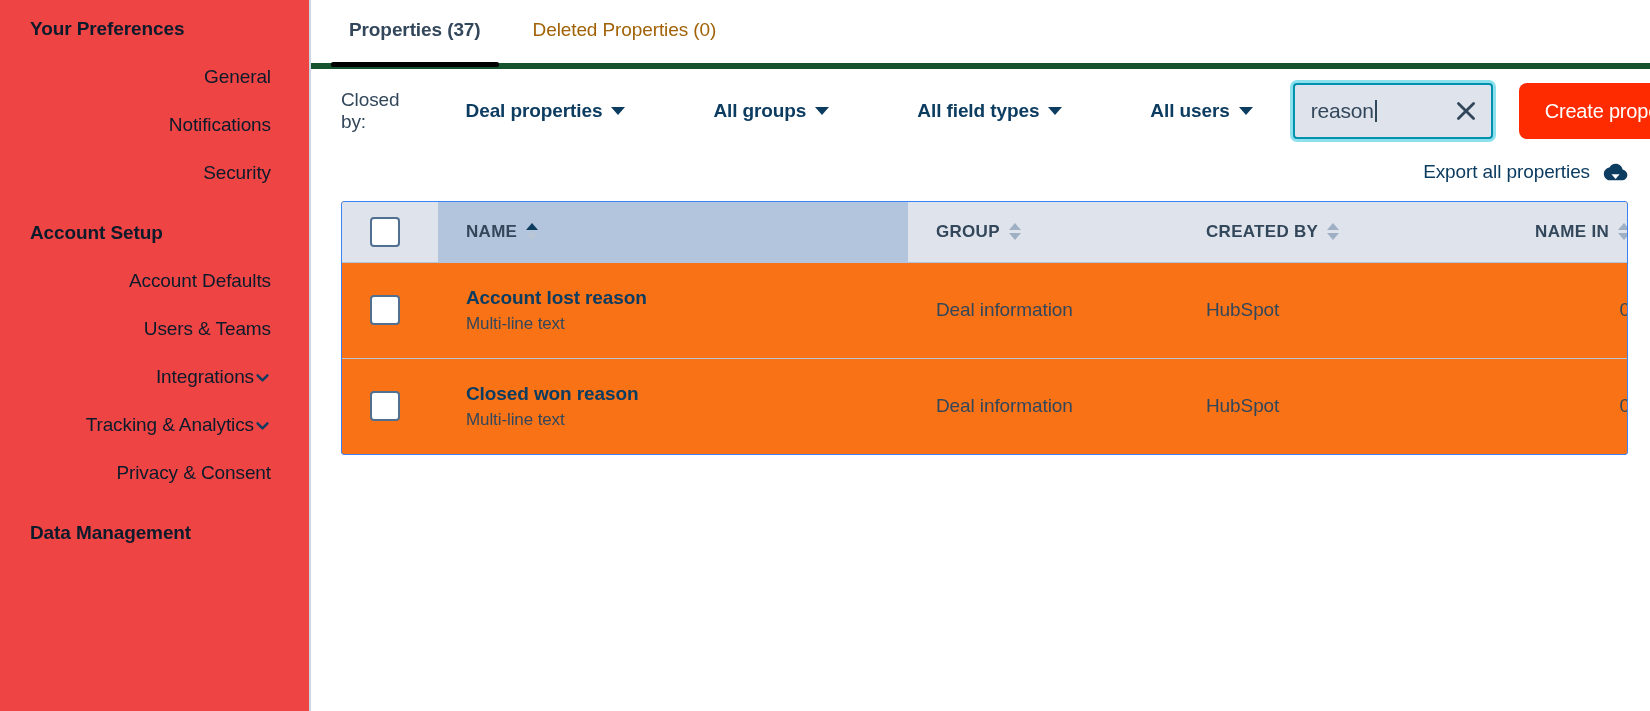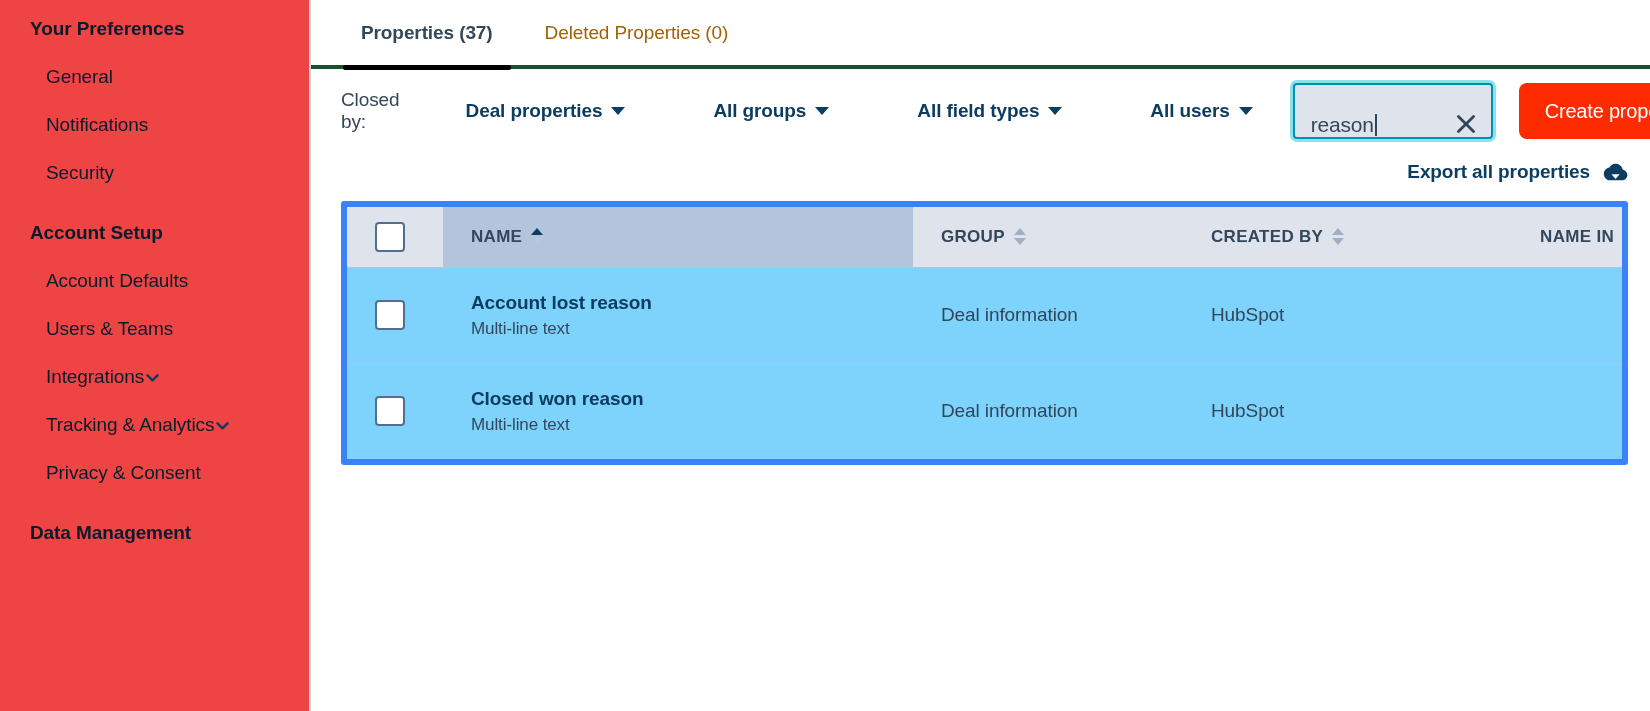--- a/index.html
+++ b/index.html
@@ -36,21 +36,21 @@
     font-size: 19px;
     font-weight: bold;
     color: #0b1b2b;
     padding: 12px 0 12px 30px;
     letter-spacing: -0.1px;
   }
 
   .nav-item {
     display: flex;
     align-items: center;
-    justify-content: flex-start;
+    justify-content: flex-end;
     font-size: 19px;
     color: #0b1b2b;
     padding: 12px 22px 12px 30px;
     margin: 2px 16px 2px 16px;
     border-radius: 3px;
     cursor: pointer;
     letter-spacing: -0.1px;
   }
 
   .nav-item.active {
@@ -72,24 +72,24 @@
   .main {
     flex: 1 1 auto;
     position: relative;
     background: #ffffff;
     min-width: 0;
   }
 
   
   .tabs {
     display: flex;
-    align-items: flex-start;
+    align-items: center;
     height: 69px;
-    padding-left: 24px;
-    border-bottom: 4px solid #14532d;
+    padding-left: 12px;
+    border-bottom: 6px solid #14532d;
     position: relative;
   }
   .tab {
     position: relative;
     font-size: 19px;
     color: #a16207;
     padding: 22px 26px 0 26px;
     height: 69px;
     cursor: pointer;
     letter-spacing: -0.1px;
@@ -147,21 +147,21 @@
     flex: 0 0 200px;
   }
   .search-box {
     width: 200px;
     height: 56px;
     background: #dfe3eb;
     border: 2px solid #0091ae;
     border-radius: 4px;
     box-shadow: 0 0 0 3px rgba(0,189,216,0.45);
     display: flex;
-    align-items: flex-end;
+    align-items: center;
     padding: 0 12px 0 16px;
   }
   .search-value {
     font-size: 21px;
     color: #33475b;
     flex: 1 1 auto;
     letter-spacing: -0.2px;
     position: relative;
   }
   .caret-bar {
@@ -200,39 +200,39 @@
     display: flex;
     justify-content: flex-end;
     align-items: center;
     padding-right: 22px;
     height: 38px;
   }
   .export-link {
     display: flex;
     align-items: center;
     font-size: 19px;
-    font-weight: bold;
+    font-weight: normal;
     color: #0d3c61;
     cursor: pointer;
     letter-spacing: -0.1px;
   }
   .cloud-icon {
     width: 26px; height: 22px;
     margin-left: 12px;
     color: #0d3c61;
   }
   .cloud-icon svg { display: block; width: 26px; height: 22px; }
 
   
   .table-wrap {
     margin: 10px 22px 0 30px;
-    border: 6px solid #3b82f6;
+    border: 1px solid #3b82f6;
     border-radius: 3px;
     overflow: hidden;
-    background: #7dd3fc;
+    background: #f97316;
   }
   table.props {
     width: 100%;
     border-collapse: collapse;
     table-layout: fixed;
   }
   .props thead th {
     background: #dfe3eb;
     height: 60px;
     font-size: 17px;

